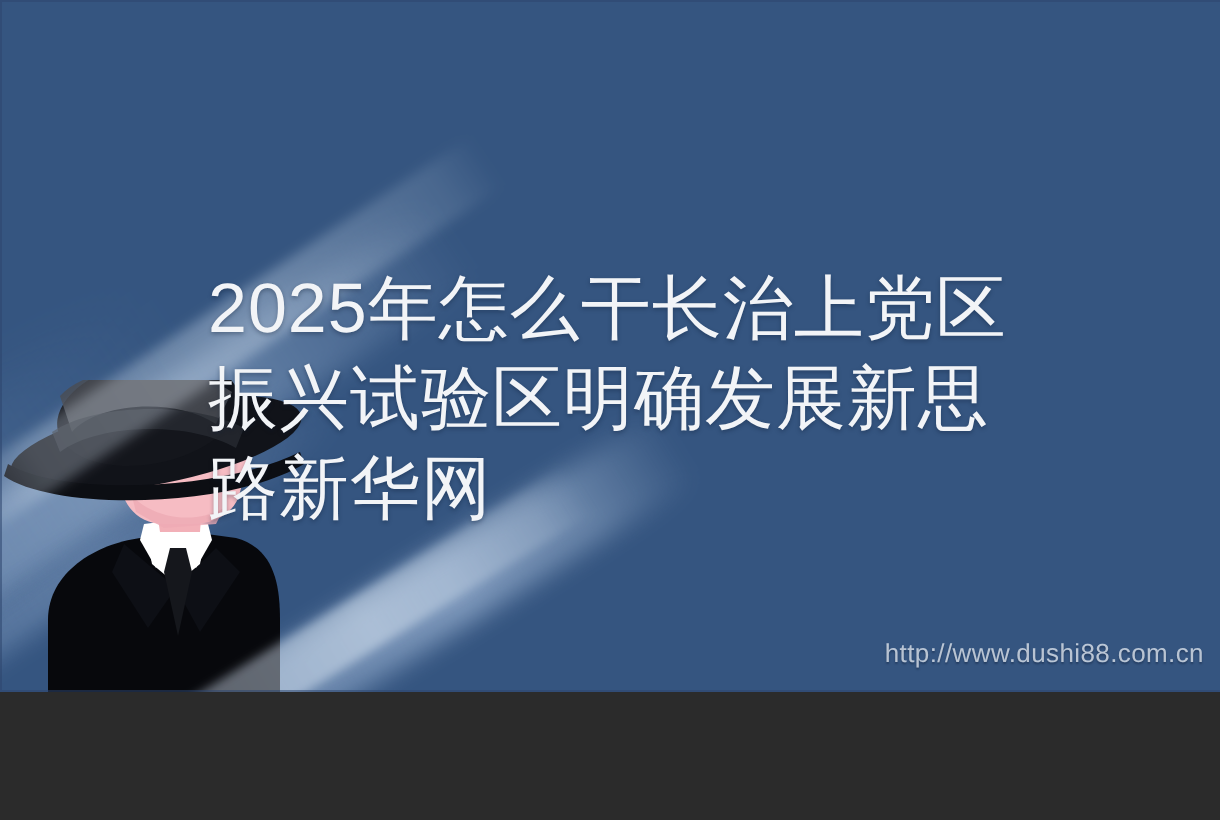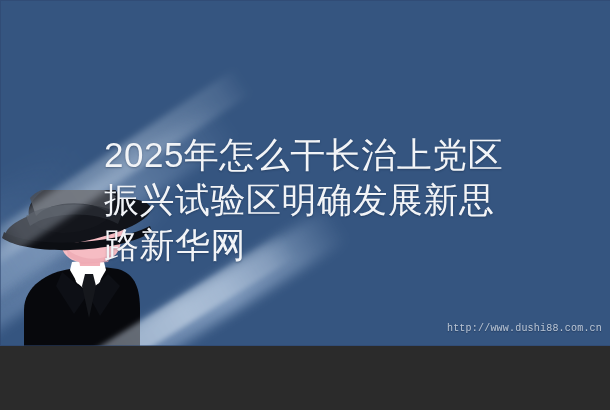--- a/index.html
+++ b/index.html
@@ -147,24 +147,23 @@
     word-break: break-all;
     text-shadow: 0 1px 2px rgba(12,26,50,.35);
   }
 
   
   .watermark {
     position: absolute;
     right: 18px;
     bottom: 12px;
     color: rgba(226,232,240,.78);
-    font-size: 10px;
+    font-size: 13px;
     letter-spacing: .2px;
     text-shadow: 0 1px 1px rgba(15,30,58,.45);
-    font-family: Liberation Mono, monospace;
   }
 
   
   .edge {
     position: absolute;
     inset: 0;
     pointer-events: none;
     box-shadow: inset 0 0 0 1px rgba(45,70,110,.55);
   }
 </style>

